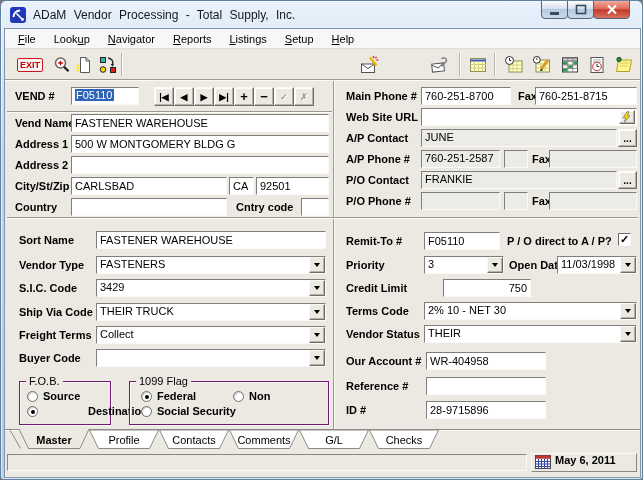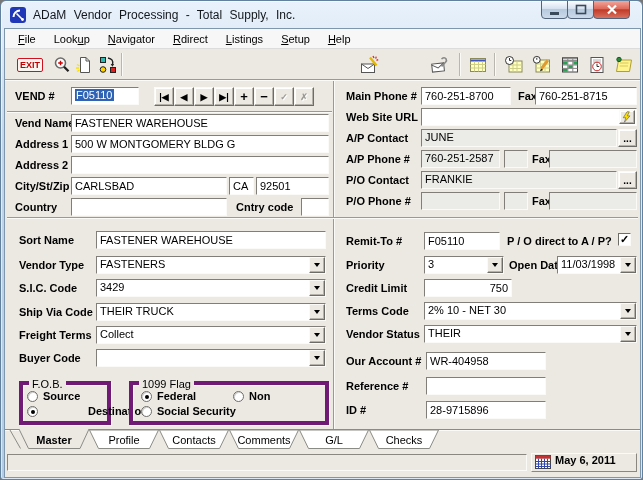--- a/index.html
+++ b/index.html
@@ -16,33 +16,33 @@
   .menu-item{font-size:11px;padding:2px 9px 2px 9px;color:#000;}
   .menu-item .ak{text-decoration:underline;}
   .toolbar{position:absolute;left:0;top:21px;width:100%;height:29px;background:#ece9e2;}
   .tbtn{position:absolute;top:2px;width:26px;height:25px;background:transparent;border:1px solid transparent;display:flex;align-items:center;justify-content:center;padding:0;}
   .exitbox{font-size:9px;font-weight:bold;color:#c40000;border:1px solid #cf1020;border-radius:2px;background:#f8f5f0;padding:1px 2px;letter-spacing:0;}
   .tsep{position:absolute;top:3px;width:2px;height:23px;border-left:1px solid #b9b6b0;border-right:1px solid #fbfaf7;}
   .lbl{position:absolute;font-size:11px;color:#000;white-space:nowrap;font-weight:bold;}
   .lbl.b{font-weight:bold;}
   .fld{position:absolute;height:18px;background:#fff;border:1px solid;border-color:#817e79 #fbfaf6 #fbfaf6 #817e79;font-size:11px;padding:1px 3px;color:#000;white-space:nowrap;overflow:hidden;}
   .fld.ro{background:#ebebe8;}
-  .fld.rt{text-align:right;}
+  .fld.rt{text-align:right;margin-left:19px;}
   .sel{background:#2f63b5;color:#fff;padding:0 1px;}
   .combo{position:absolute;height:18px;background:#fff;border:1px solid;border-color:#817e79 #fbfaf6 #fbfaf6 #817e79;}
   .combo .val{position:absolute;left:3px;top:1px;font-size:11px;white-space:nowrap;}
   .cbtn{position:absolute;right:0;top:0;width:16px;height:16px;background:#ece9e2;border:1px solid;border-color:#fbfaf6 #6e6c67 #6e6c67 #fbfaf6;box-shadow:inset -1px -1px 0 #b5b2ac;display:flex;align-items:center;justify-content:center;}
   .arr{width:0;height:0;border-left:3.5px solid transparent;border-right:3.5px solid transparent;border-top:4px solid #000;}
   .pbtn{position:absolute;background:#ece9e2;border:1px solid;border-color:#fbfaf6 #6e6c67 #6e6c67 #fbfaf6;box-shadow:inset -1px -1px 0 #b5b2ac,inset 1px 1px 0 #fff;font-size:9px;font-weight:bold;display:flex;align-items:center;justify-content:center;color:#000;padding:0;}
   .pbtn.dis{color:#9c9a95;text-shadow:1px 1px 0 #fff;}
   .pbtn.pm{font-size:13px;}
   .radio{position:absolute;width:11px;height:11px;border-radius:50%;background:#fff;border:1px solid #6f6d68;box-shadow:inset 1px 1px 0 rgba(0,0,0,.18);}
   .radio.on::after{content:"";position:absolute;left:2.5px;top:2.5px;width:4px;height:4px;border-radius:50%;background:#000;}
   .chk{position:absolute;width:13px;height:13px;background:#fff;border:1px solid;border-color:#6f6d68 #fbfaf6 #fbfaf6 #6f6d68;font-size:11px;font-weight:bold;line-height:11px;text-align:center;color:#000;}
-  .grp{position:absolute;border:4px solid #701a75;box-shadow:inset 1px 1px 0 #fbfaf6,1px 1px 0 #fbfaf6;}
+  .grp{position:absolute;border:1px solid #701a75;box-shadow:inset 1px 1px 0 #fbfaf6,1px 1px 0 #fbfaf6;}
   .grp .cap{position:absolute;left:6px;top:-7px;background:#ece9e2;padding:0 3px;font-size:11px;white-space:nowrap;}
   .hl{position:absolute;height:0;border-top:1px solid #9b9992;box-shadow:0 1px 0 #fbfaf6;}
   .vl{position:absolute;width:0;border-left:1px solid #9b9992;box-shadow:1px 0 0 #fbfaf6;}
   .tabstrip{position:absolute;left:0;top:400px;}
   .tabstrip text{font-family:"Liberation Sans",sans-serif;font-size:11px;fill:#000;}
   .tabstrip text.bold{font-weight:bold;}
   .lpanel{position:absolute;left:2px;top:425px;width:520px;height:17px;border:1px solid;border-color:#8a8781 #fbfaf6 #fbfaf6 #8a8781;}
   .dpanel{position:absolute;left:526px;top:424px;width:106px;height:19px;border:1px solid;border-color:#fbfaf6 #8a8781 #8a8781 #fbfaf6;display:flex;align-items:flex-start;gap:4px;padding:0 3px;font-size:11px;font-weight:bold;color:#000;}
   input.fld{outline:none;}
 </style>
@@ -79,21 +79,21 @@
         </div>
     </div>
   </div>
 
   <div class="client">
 
     <div class="menubar">
       <span class="menu-item"><span></span><span class="ak">F</span><span>ile</span></span>
       <span class="menu-item"><span>Look</span><span class="ak">u</span><span>p</span></span>
       <span class="menu-item"><span></span><span class="ak">N</span><span>avigator</span></span>
-      <span class="menu-item"><span></span><span class="ak">R</span><span>direct</span></span>
+      <span class="menu-item"><span></span><span class="ak">R</span><span>eports</span></span>
       <span class="menu-item"><span></span><span class="ak">L</span><span>istings</span></span>
       <span class="menu-item"><span></span><span class="ak">S</span><span>etup</span></span>
       <span class="menu-item"><span></span><span class="ak">H</span><span>elp</span></span>
     </div>
 
     <div class="toolbar">
       <button class="tbtn" style="left:8px;width:34px;">
           <span class="exitbox">EXIT</span>
         </button>
       <button class="tbtn" style="left:44px;">

